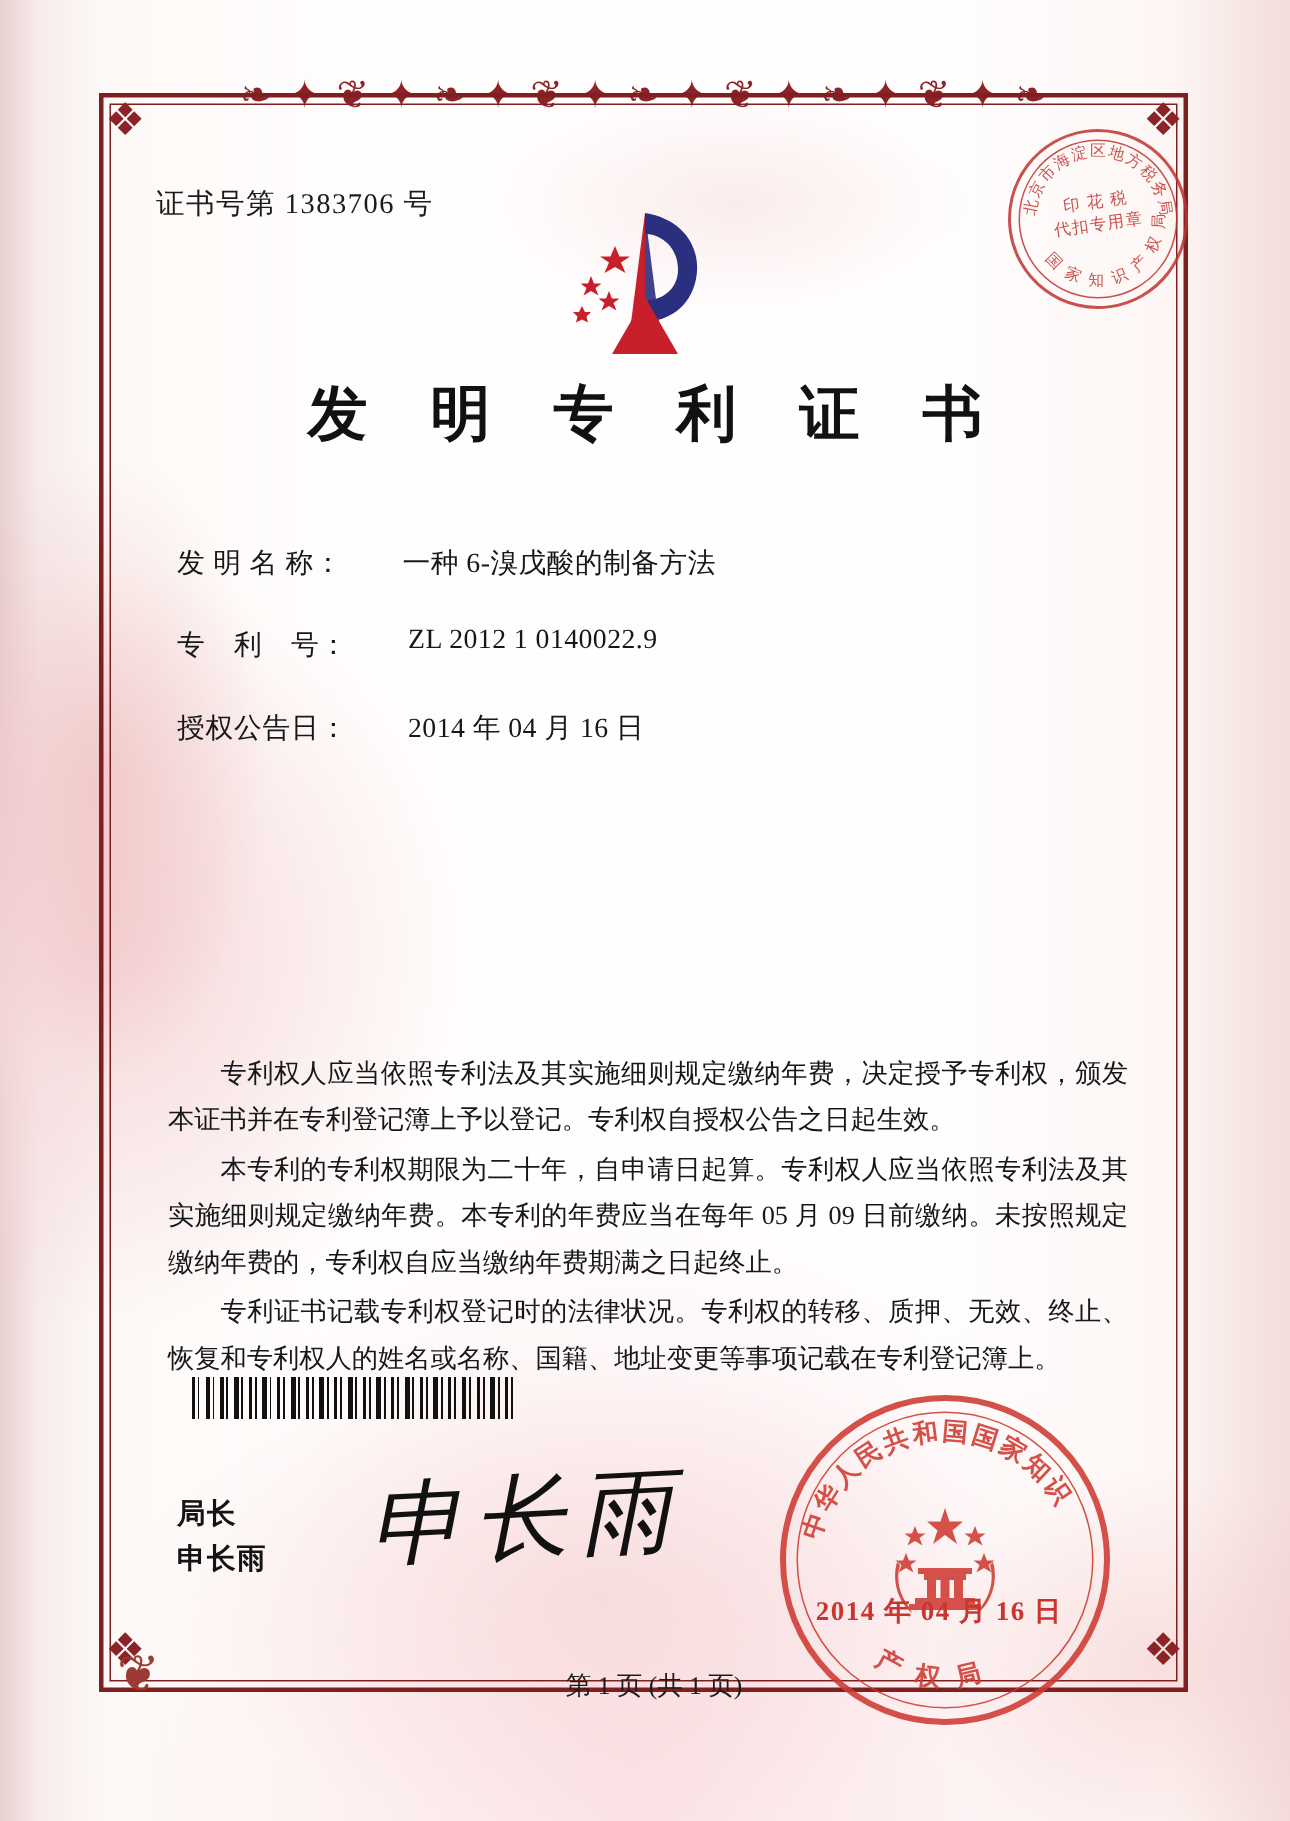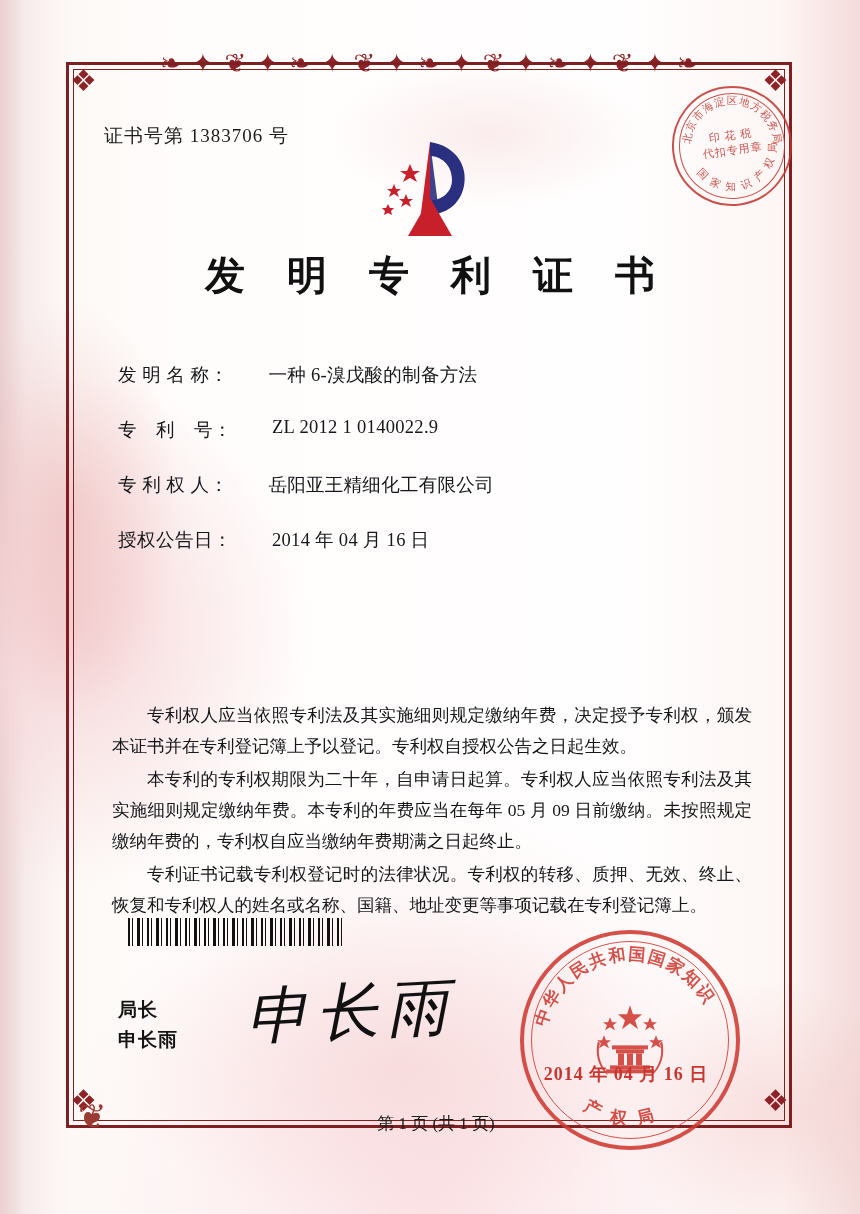--- a/index.html
+++ b/index.html
@@ -315,24 +315,20 @@
   <div class="title">发 明 专 利 证 书</div>
 
   <div class="fields">
     <div class="field-row">
       <span class="field-label">发 明 名 称：</span>
       <span class="field-value">一种 6-溴戊酸的制备方法</span>
     </div>
     <div class="field-row">
       <span class="field-label">专　利　号：</span>
       <span class="field-value">ZL 2012 1 0140022.9</span>
-    </div>
-    <div class="field-row">
-      <span class="field-label">专 利 权 人：</span>
-      <span class="field-value">岳阳亚王精细化工有限公司</span>
     </div>
     <div class="field-row">
       <span class="field-label">授权公告日：</span>
       <span class="field-value">2014 年 04 月 16 日</span>
     </div>
   </div>
 
   <div class="paras">
     <p class="para">专利权人应当依照专利法及其实施细则规定缴纳年费，决定授予专利权，颁发本证书并在专利登记簿上予以登记。专利权自授权公告之日起生效。</p>
     <p class="para">本专利的专利权期限为二十年，自申请日起算。专利权人应当依照专利法及其实施细则规定缴纳年费。本专利的年费应当在每年 05 月 09 日前缴纳。未按照规定缴纳年费的，专利权自应当缴纳年费期满之日起终止。</p>

